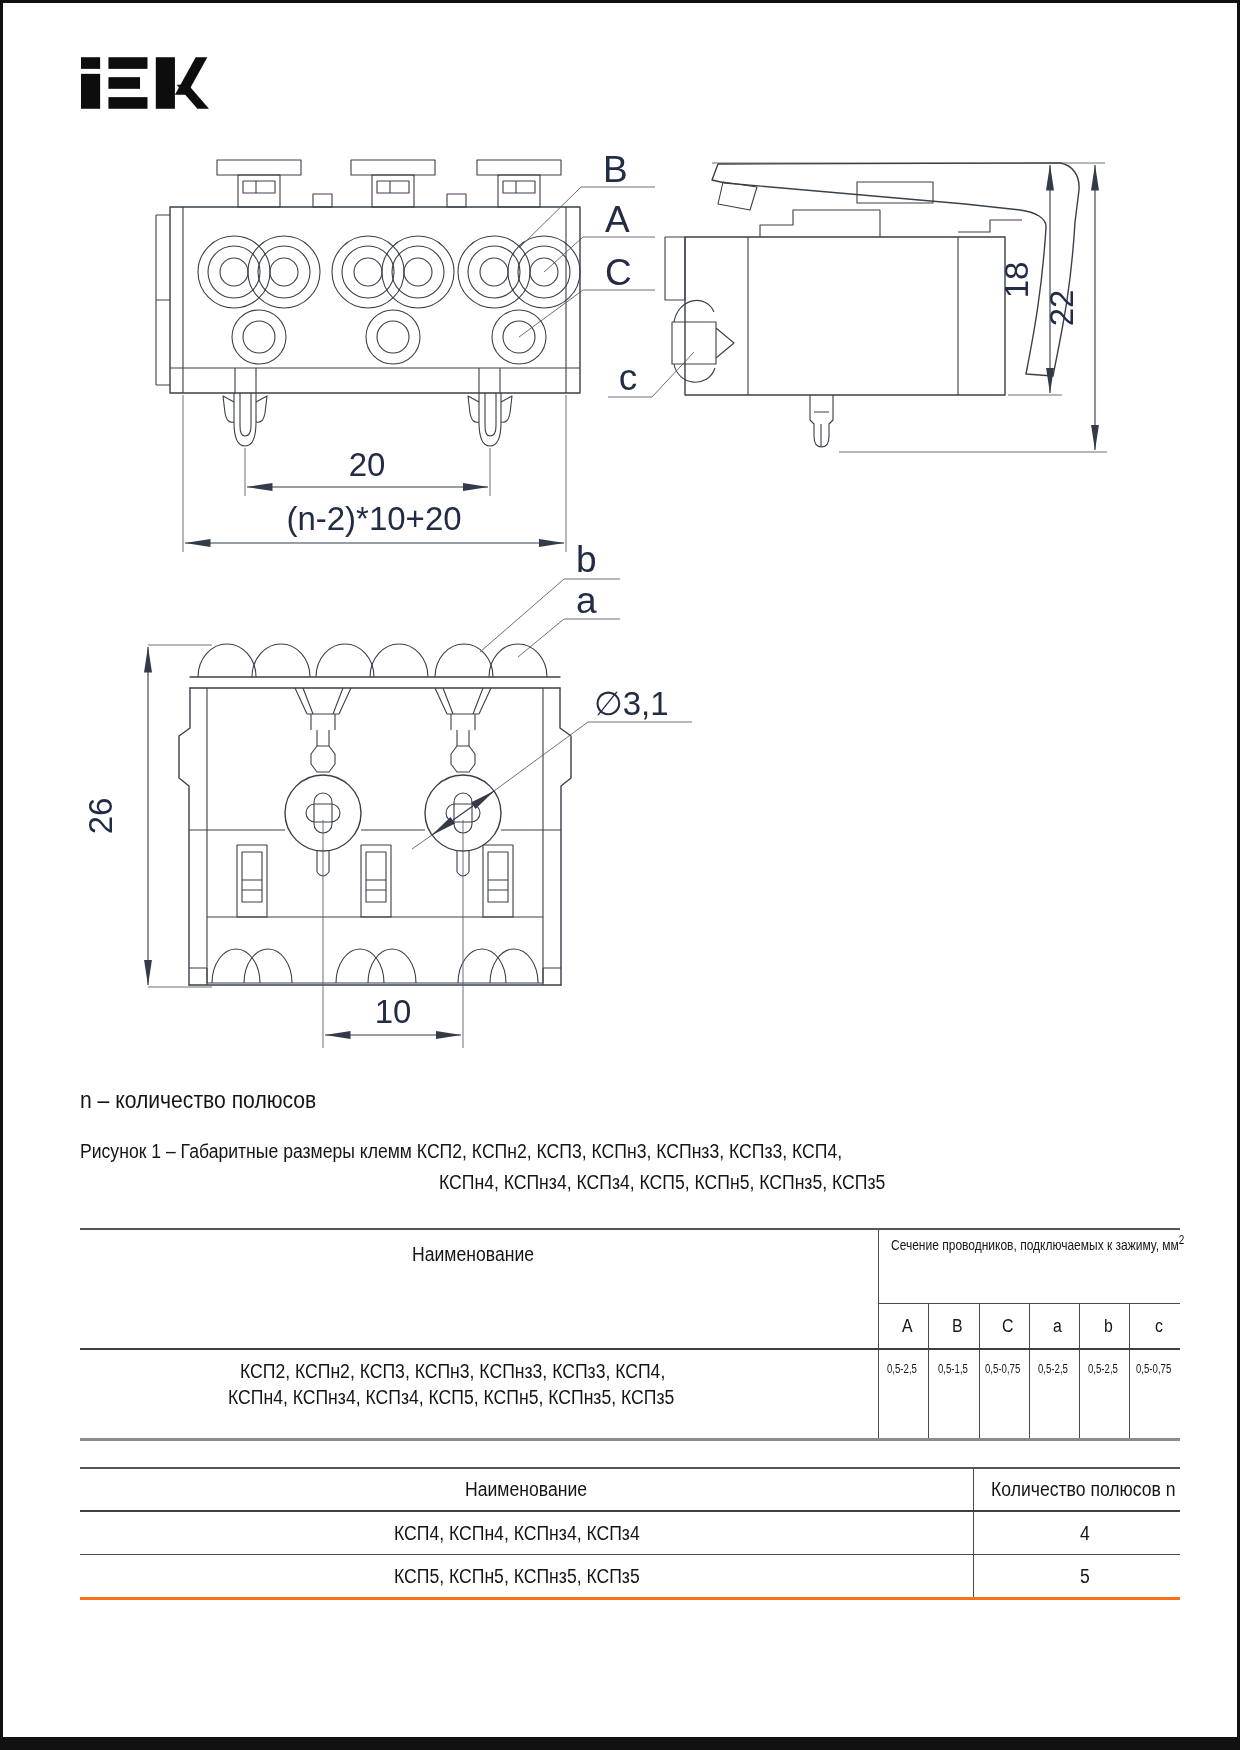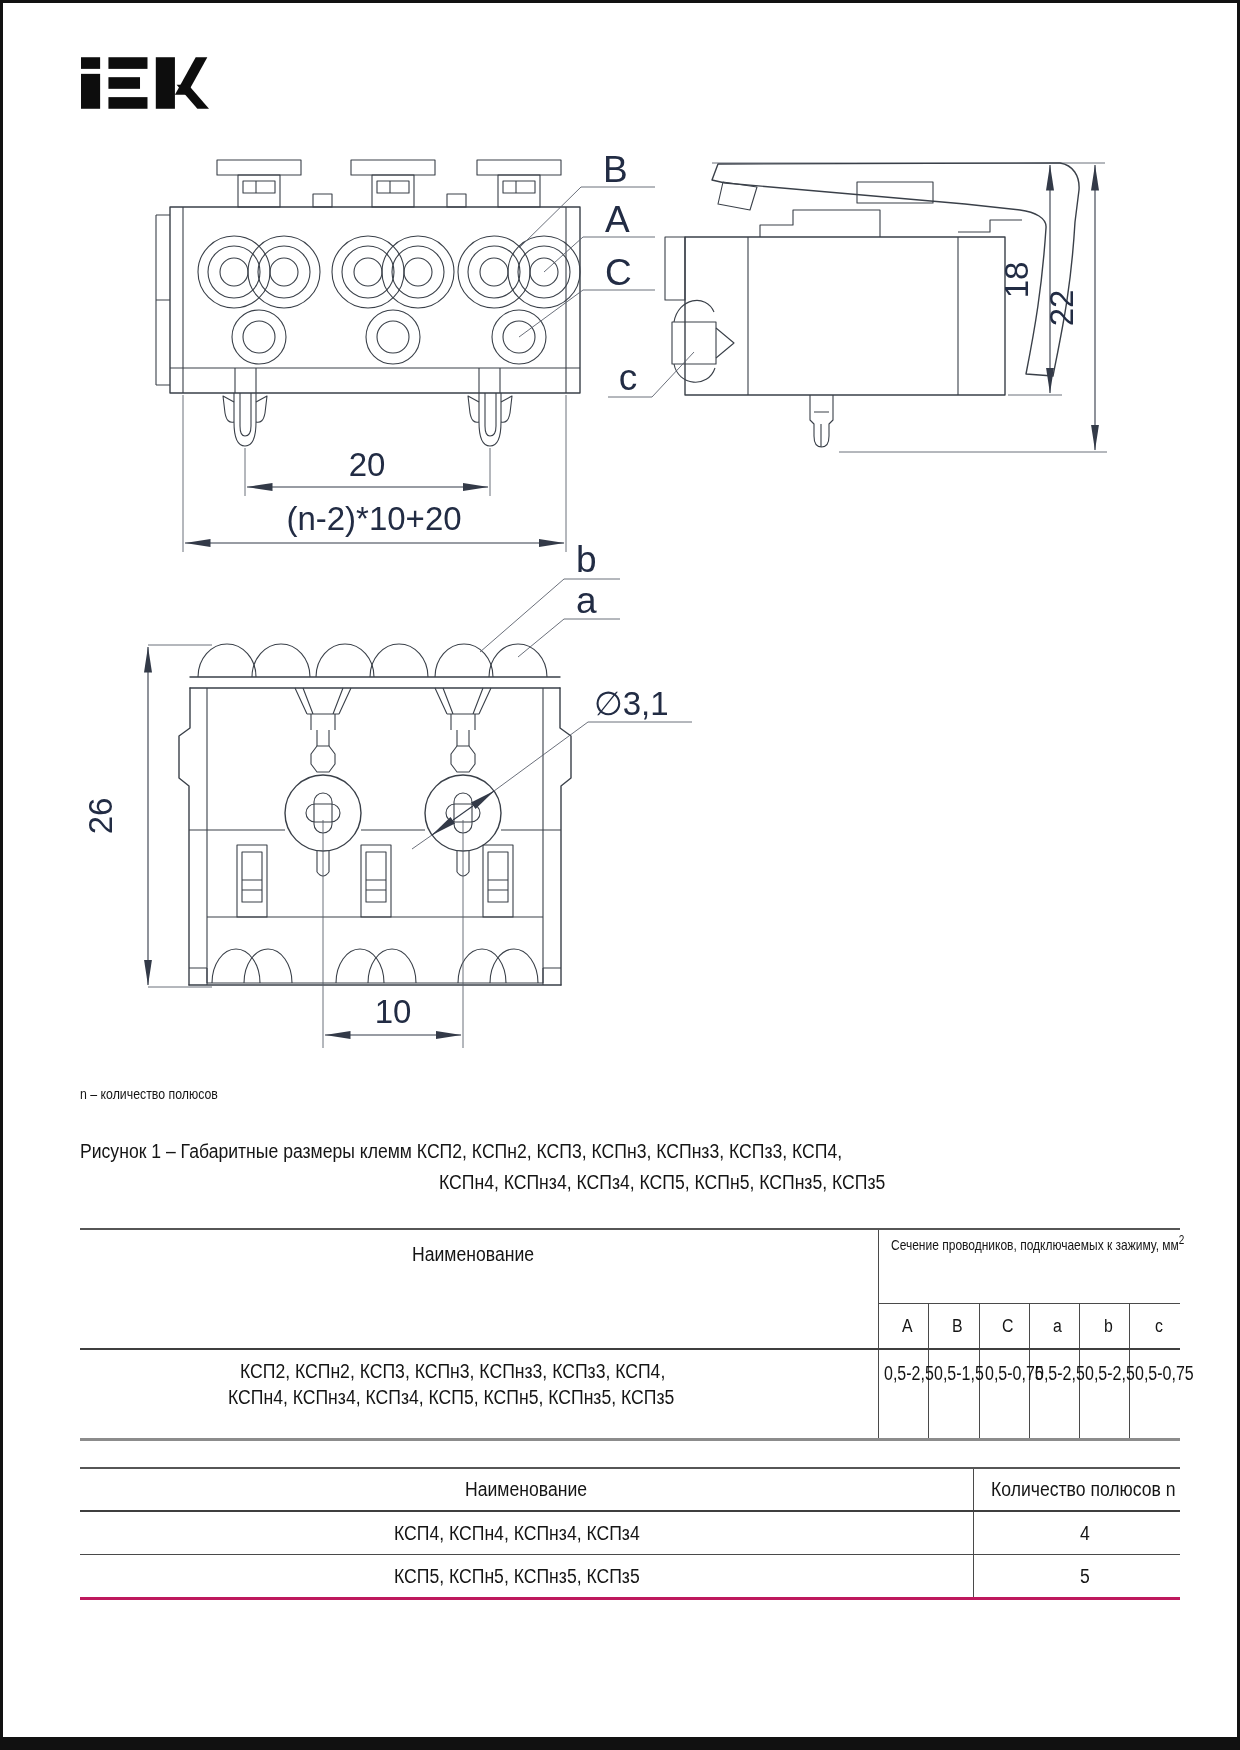--- a/index.html
+++ b/index.html
@@ -12,48 +12,48 @@
 
   .drawing{position:absolute;left:60px;top:130px;}
   .ln{stroke:#3a4049;stroke-width:1.4;fill:none;stroke-linejoin:round;stroke-linecap:round;}
   .ln2{stroke:#3a4049;stroke-width:1.1;fill:none;stroke-linejoin:round;}
   .thin{stroke:#5a606c;stroke-width:0.9;fill:none;}
   .dim{stroke:#333a48;stroke-width:1.1;fill:none;
        marker-start:url(#arr);marker-end:url(#arr);}
   text.dtxt{fill:#222c44;font-size:33px;font-family:"Liberation Sans",sans-serif;}
   text.ltxt{fill:#222c44;font-size:37px;font-family:"Liberation Sans",sans-serif;}
 
-  .note{position:absolute;left:80px;top:1086px;font-size:14px;}
+  .note{position:absolute;left:80px;top:1086px;font-size:24px;}
   .caption{position:absolute;left:80px;top:1136px;font-size:20px;line-height:31px;text-align:right;}
   .cond{display:inline-block;transform:scaleX(.88);transform-origin:0 60%;white-space:nowrap;}
   .cond2{display:inline-block;transform:scaleX(.8);transform-origin:0 60%;white-space:nowrap;}
 
   table{border-collapse:collapse;table-layout:fixed;}
   td{padding:0;vertical-align:middle;overflow:visible;text-align:center;}
 
   .t1{position:absolute;left:80px;top:1228px;width:1100px;}
   .t1 td{border-color:#4a4a4a;}
   .t1 .r1 td{border-top:2px solid #565656;}
   .t1 .name-h{width:773px;vertical-align:top;padding:13px 10px 0 15px;font-size:20px;
               border-right:1px solid #4a4a4a;border-bottom:2px solid #3f3f3f;}
   .t1 .sec-h{vertical-align:top;padding:3px 0 0 12px;font-size:15px;height:70px;
              border-bottom:1px solid #4a4a4a;text-decoration:underline;}
   .t1 .sub td{height:44px;font-size:18px;padding-left:8px;
               border-left:1px solid #4a4a4a;border-bottom:2px solid #3f3f3f;}
   .t1 .data td{height:76px;vertical-align:top;border-bottom:3px solid #8c8c8c;}
   .t1 .names{padding:8px 10px 0 15px;font-size:20px;line-height:26px;}
-  .t1 .val{border-left:1px solid #4a4a4a;font-size:20px;padding:12px 0 0 5px;}
+  .t1 .val{border-left:1px solid #4a4a4a;font-size:12px;padding:12px 0 0 5px;}
 
   .t2{position:absolute;left:80px;top:1467px;width:1100px;}
   .t2 td{font-size:20px;border-bottom:1px solid #4a4a4a;}
   .t2 .hr td{border-top:2px solid #565656;border-bottom:2px solid #3f3f3f;height:41px;}
   .t2 .c1{width:878px;padding-left:15px;}
   .t2 .c2{border-left:1px solid #4a4a4a;padding-left:17px;}
   .t2 tr td{height:42px;}
-  .t2 .last td{border-bottom:3px solid #be185d;}
+  .t2 .last td{border-bottom:3px solid #f97316;}
 </style>
 </head>
 <body>
 
 <div class="page">
   <div class="frame"></div>
 
   <svg class="logo" width="128" height="52" viewBox="0 0 154 62" aria-label="IEK">
     <g fill="#0d0d0d">
       <rect x="0" y="0" width="23" height="14"></rect>

